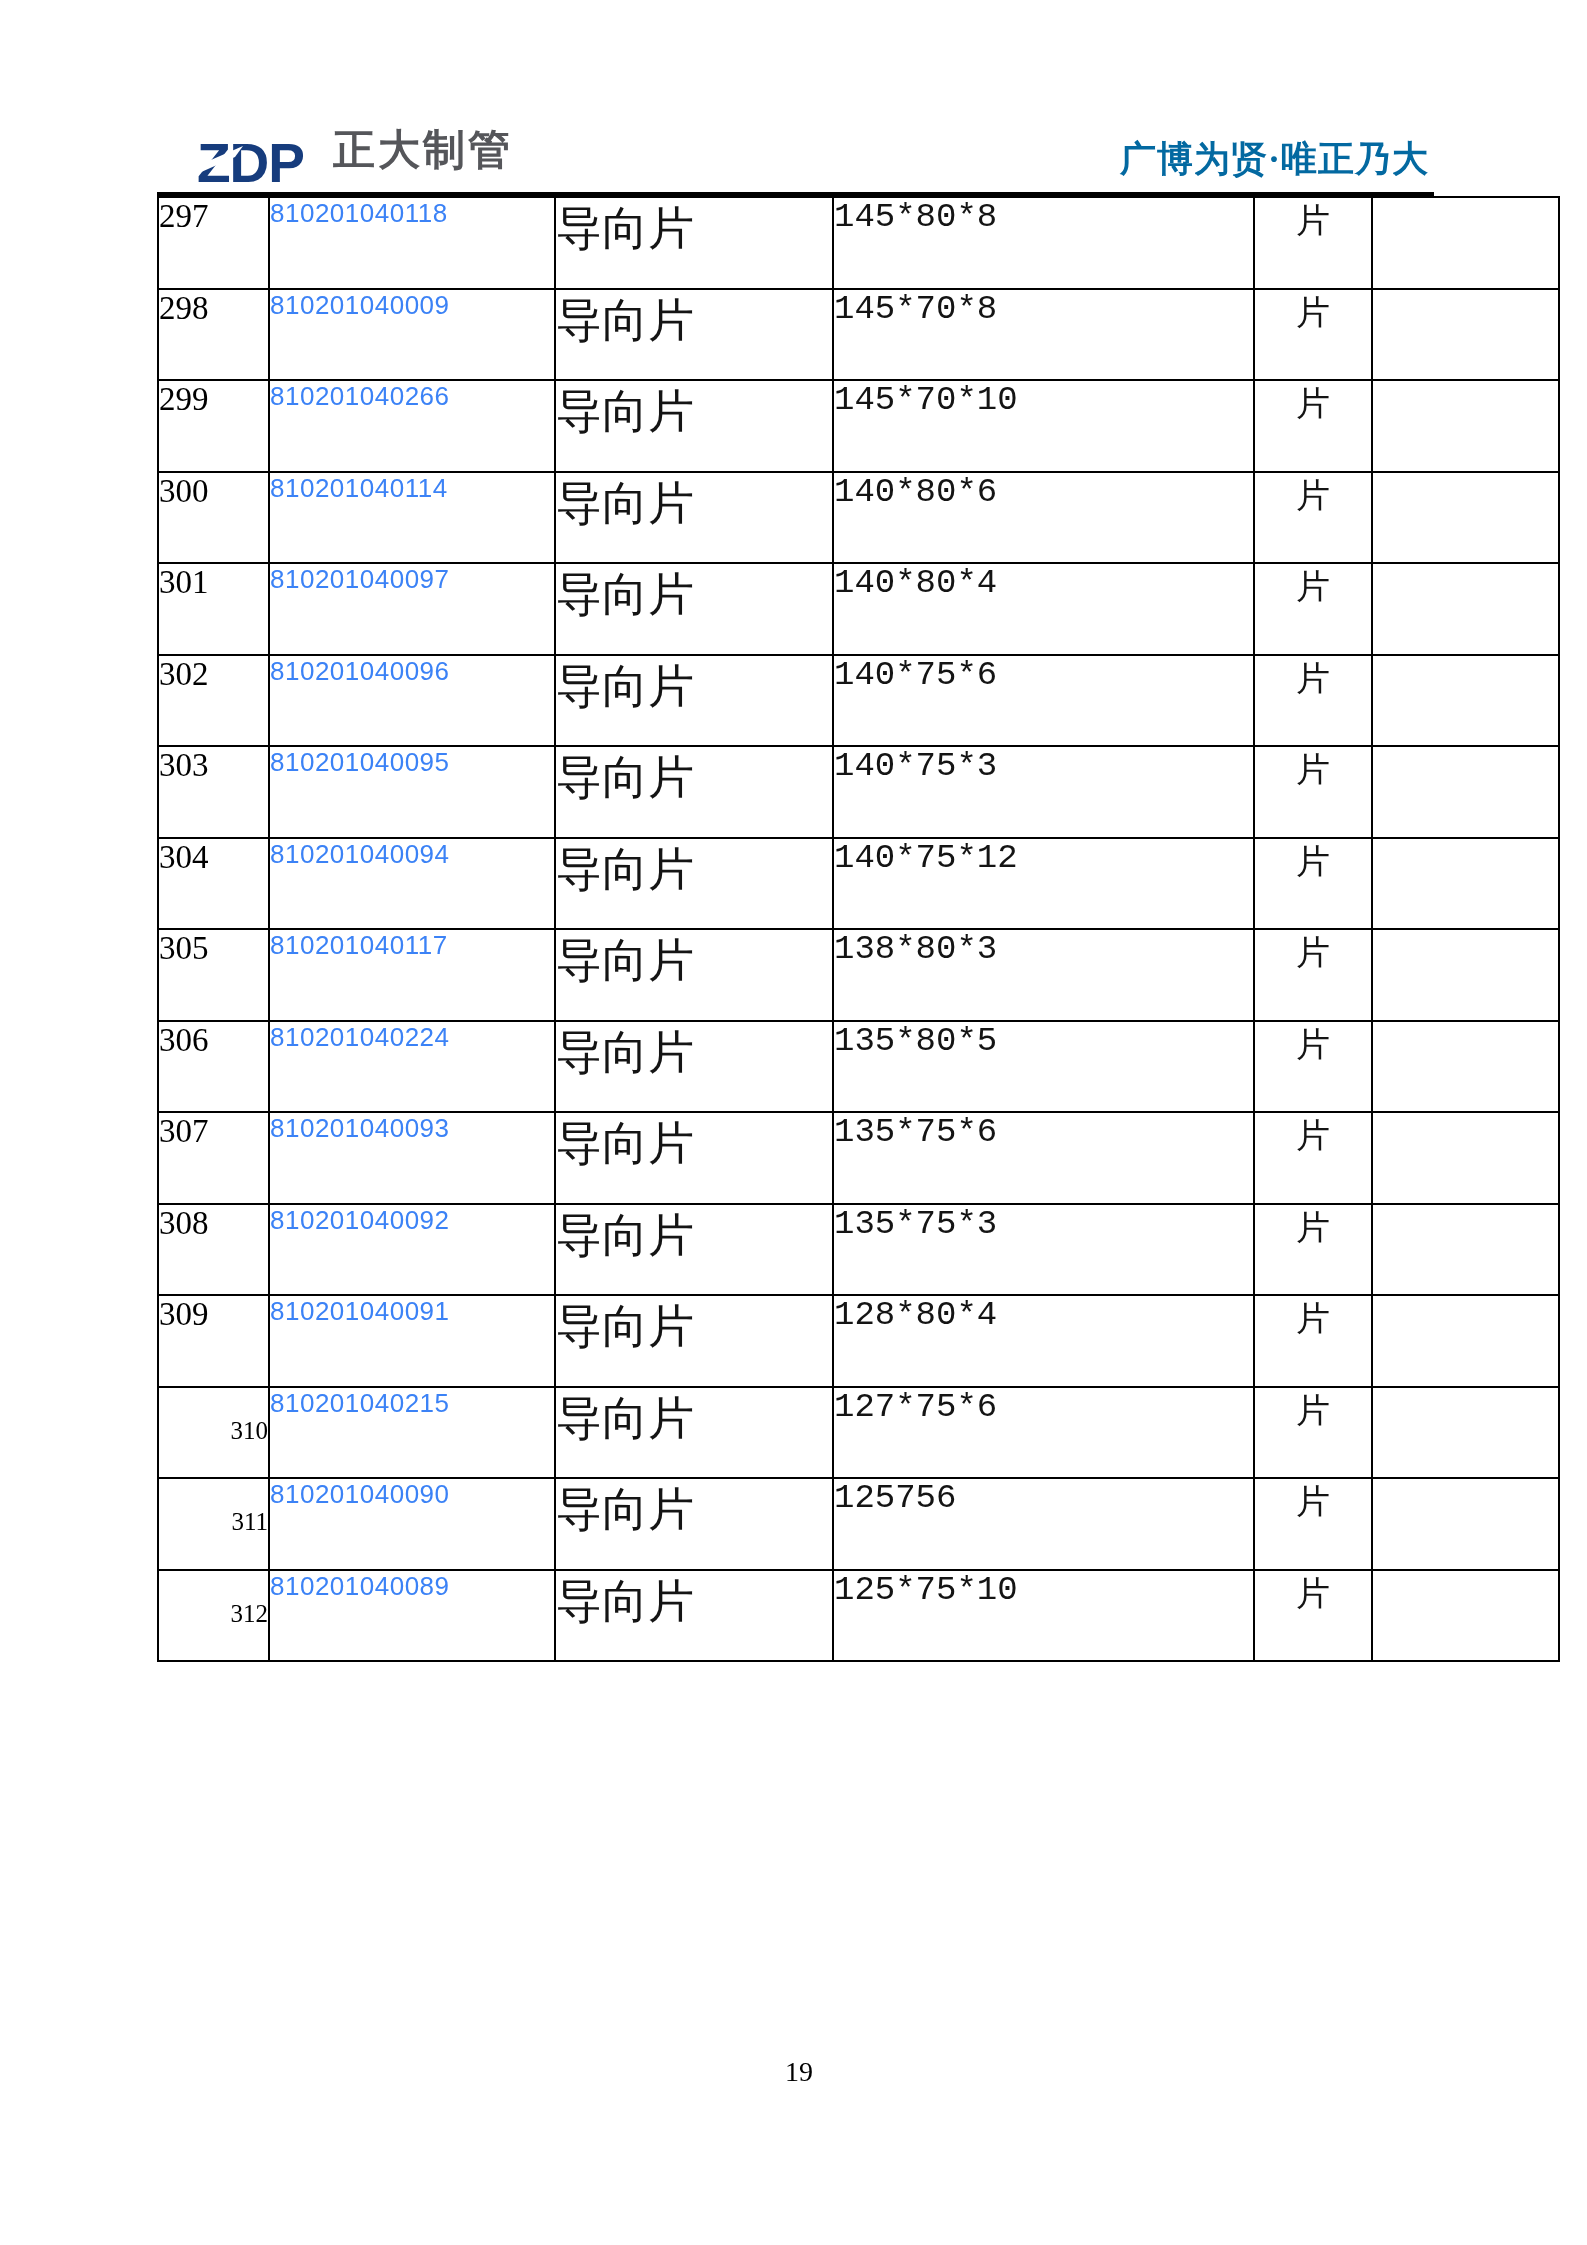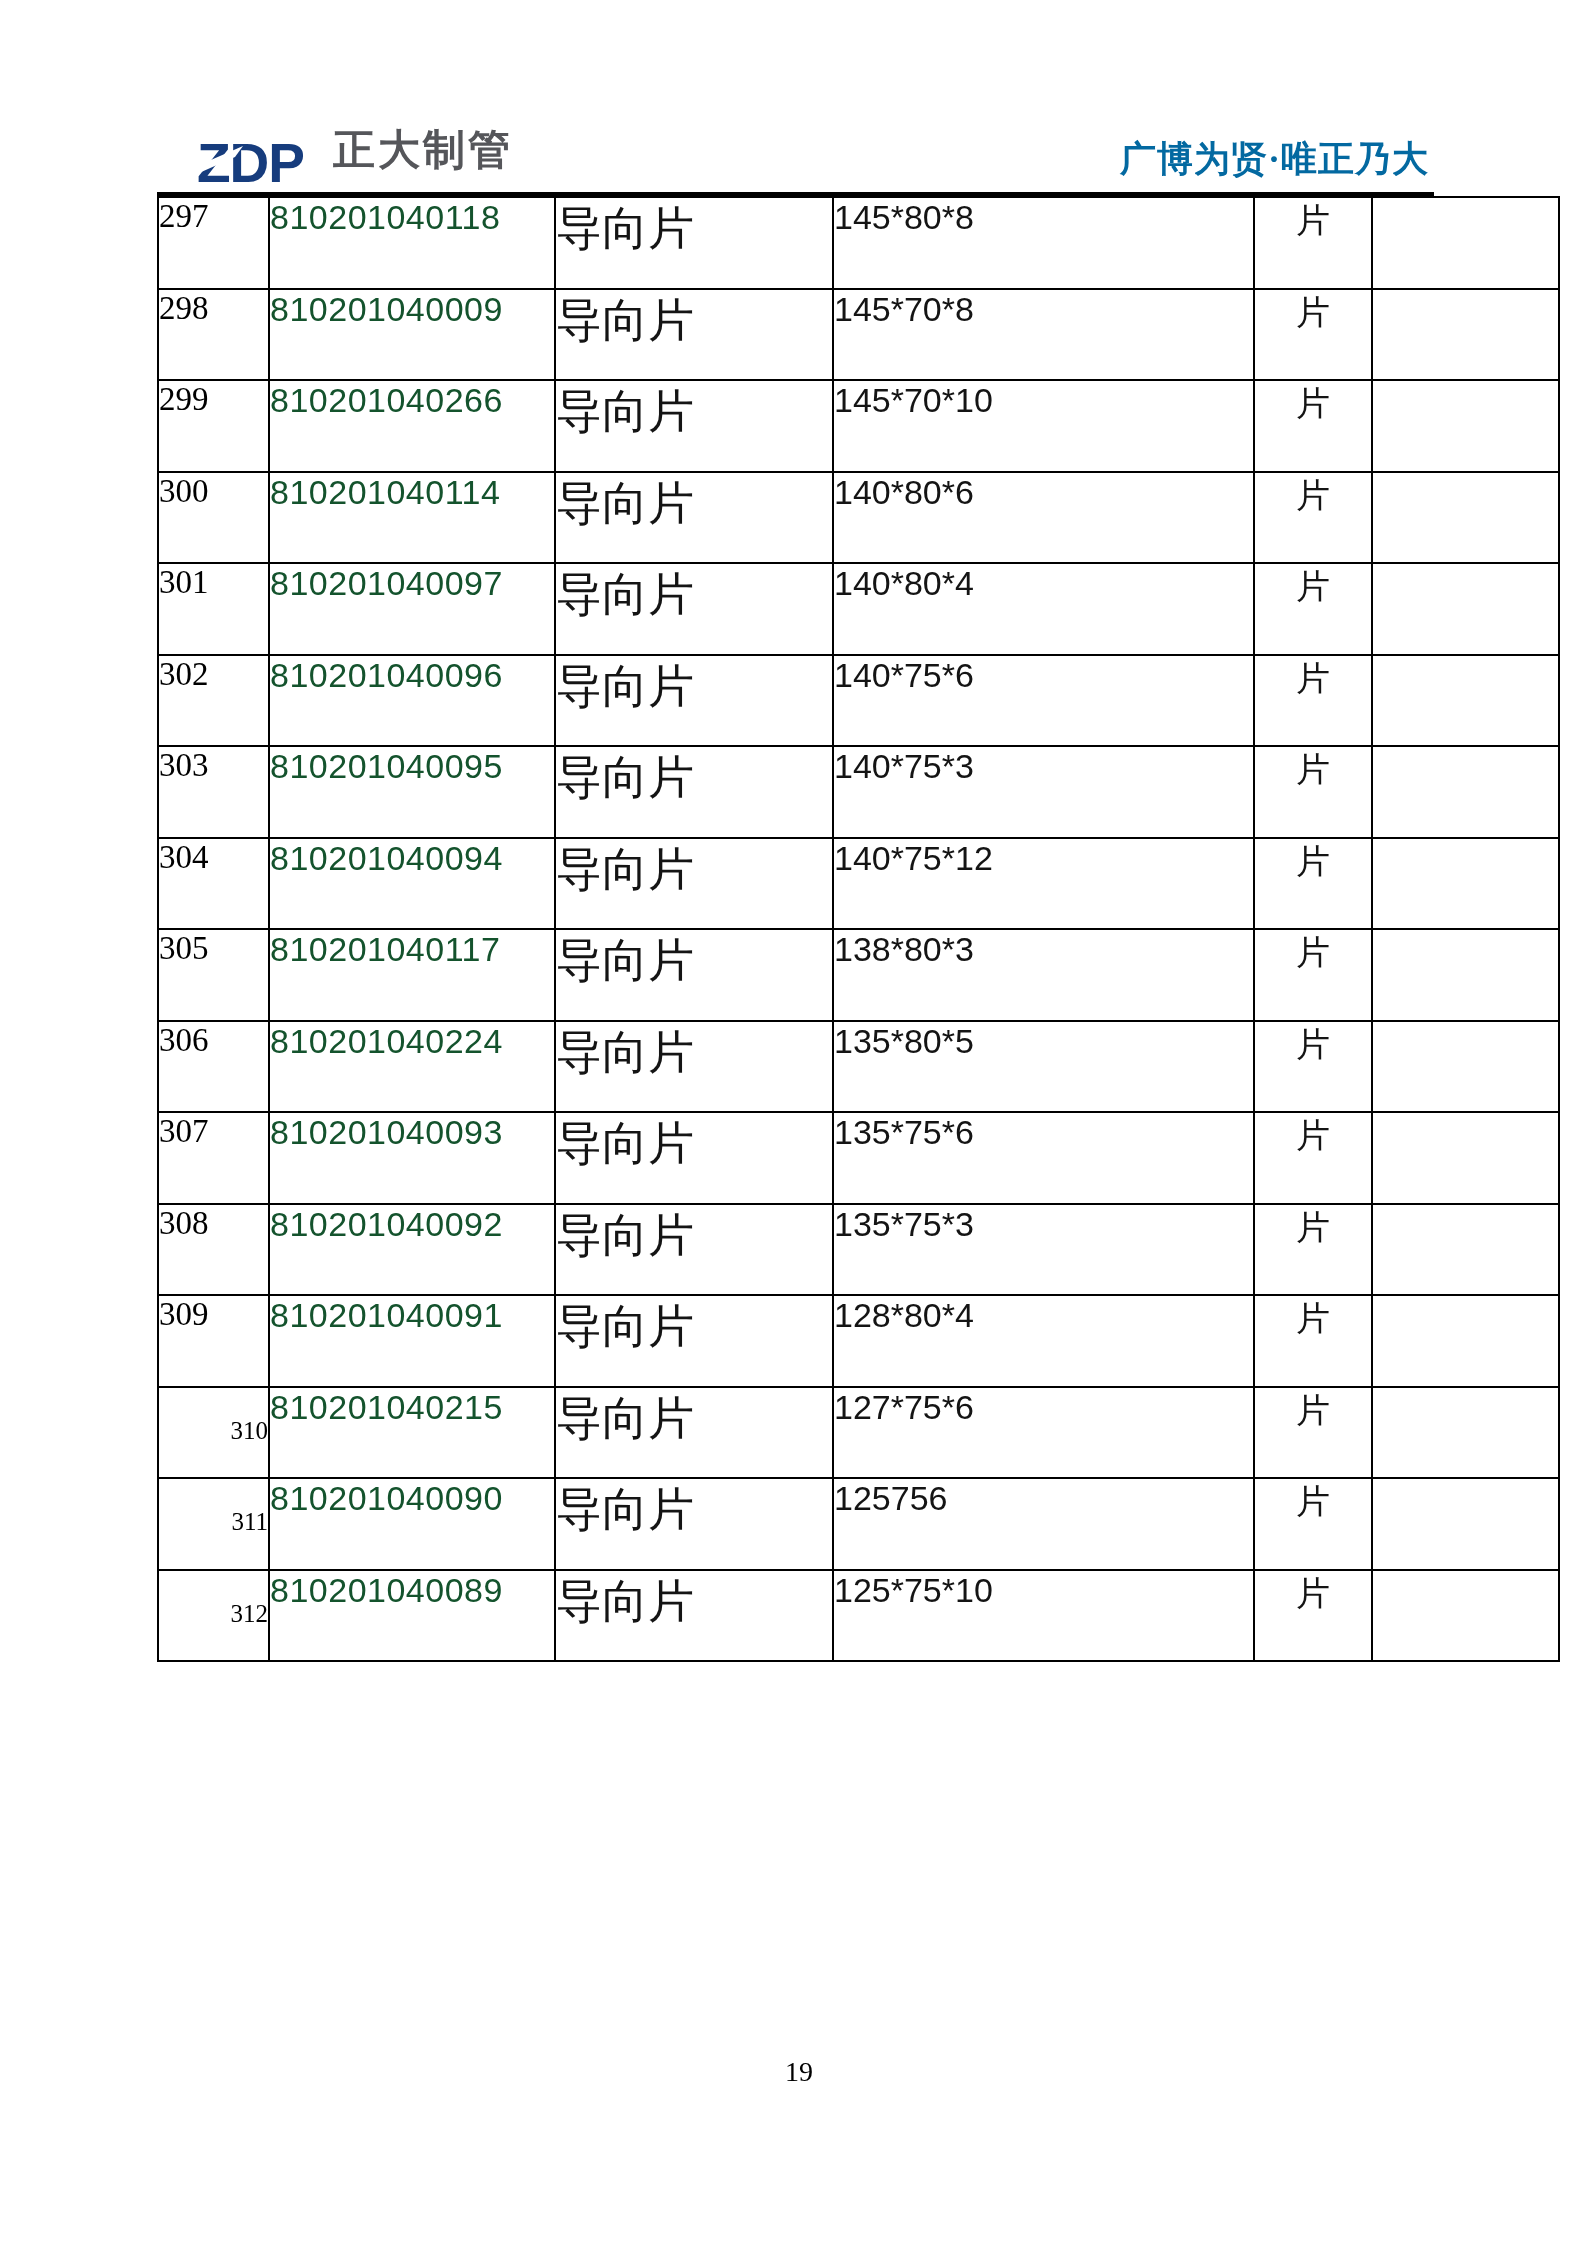--- a/index.html
+++ b/index.html
@@ -80,35 +80,36 @@
     color: #000000;
     text-align: left;
     padding-top: 21px;
   }
   .c-no.small {
     font-size: 25px;
     text-align: right;
     padding-top: 29px;
   }
   .c-code {
-    font-size: 34px;
-    color: #14532d;
+    font-size: 26px;
+    color: #3b82f6;
     padding: 21px 0 0 10px;
     letter-spacing: 0.5px;
     margin-left: 40px;
   }
   .c-name {
     font-size: 46px;
     color: #141414;
     padding: 20px 0 0 12px;
   }
   .c-spec {
     font-size: 34px;
     color: #141414;
     padding: 21px 0 0 15px;
+    font-family: Liberation Mono, monospace;
   }
   .c-unit {
     font-size: 34px;
     color: #141414;
     text-align: center;
     padding-top: 20px;
   }
   .c-note { }
 
   

